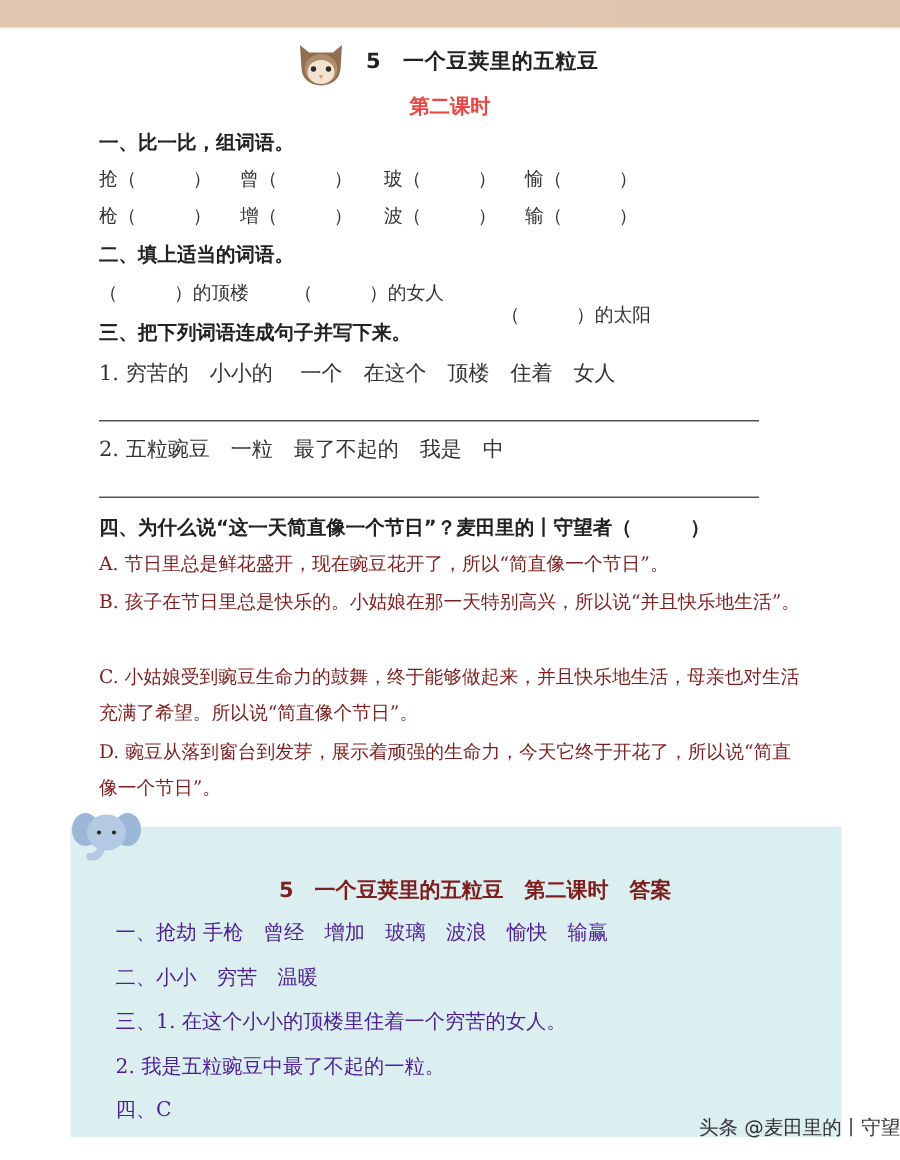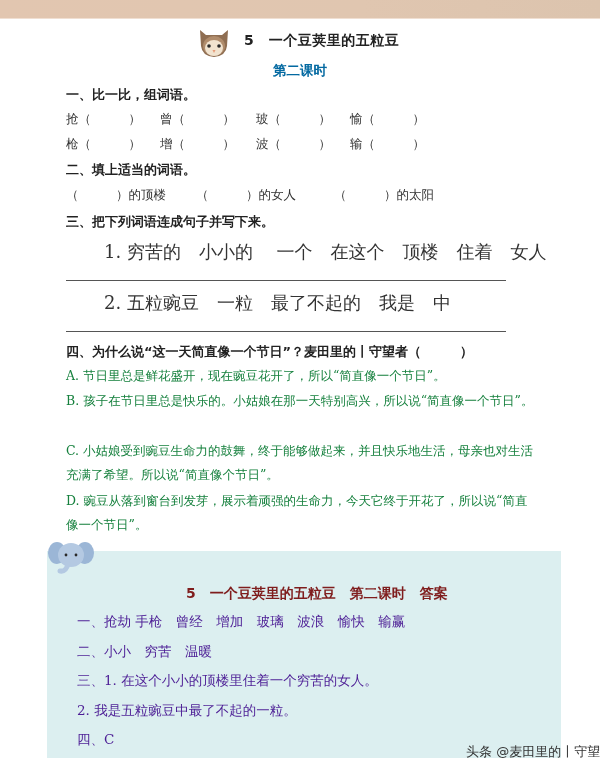--- a/index.html
+++ b/index.html
@@ -14,30 +14,30 @@
     border-bottom: 1px solid #f0dfd2;
   }
   .title-row { position: absolute; left: 0; top: 26px; width: 600px; height: 30px; }
   .owl { position: absolute; left: 196px; top: 0; width: 36px; height: 32px; }
   .title {
     position: absolute; left: 244px; top: 6px; font-size: 14px; font-weight: bold;
     font-family: "DejaVu Sans", sans-serif; letter-spacing: 0.5px; color: #222;
   }
   .subtitle {
     position: absolute; left: 0; width: 600px; top: 62px; text-align: center;
-    font-size: 13.5px; font-weight: bold; font-family: "DejaVu Sans", sans-serif; color: #0369a1;
+    font-size: 13.5px; font-weight: bold; font-family: "DejaVu Sans", sans-serif; color: #ef4444;
   }
   .sec-head {
     position: absolute; left: 66px; font-size: 13px; font-weight: bold;
     font-family: "DejaVu Sans", sans-serif; color: #222;
   }
-  .line { position: absolute; left: 66px; font-size: 18px; color: #333; white-space: nowrap; margin-left: 38px; }
+  .line { position: absolute; left: 66px; font-size: 14px; color: #333; white-space: nowrap; }
   .cell { position: absolute; font-size: 12.5px; color: #333; white-space: nowrap; }
   .underline { position: absolute; left: 66px; width: 440px; height: 0; border-top: 1px solid #555; }
-  .opt { position: absolute; left: 66px; font-size: 12.5px; color: #15803d; line-height: 24px; width: 470px; }
+  .opt { position: absolute; left: 66px; font-size: 12.5px; color: #7f1d1d; line-height: 24px; width: 470px; }
 
   .answer-panel {
     position: absolute; left: 47px; top: 551px; width: 514px; height: 207px;
     background: #dceff0;
   }
   .elephant { position: absolute; left: 48px; top: 540px; width: 46px; height: 34px; }
   .ans-title {
     position: absolute; left: 186px; top: 585px; font-size: 14px; font-weight: bold;
     font-family: "DejaVu Sans", sans-serif; color: #7f1d1d; white-space: nowrap; word-spacing: 2px;
   }
@@ -71,31 +71,31 @@
 <div class="cell" style="left:256px;top:111px">玻（　　　）</div>
 <div class="cell" style="left:350px;top:111px">愉（　　　）</div>
 <div class="cell" style="left:66px;top:136px">枪（　　　）</div>
 <div class="cell" style="left:160px;top:136px">增（　　　）</div>
 <div class="cell" style="left:256px;top:136px">波（　　　）</div>
 <div class="cell" style="left:350px;top:136px">输（　　　）</div>
 
 <div class="sec-head" style="top:161px">二、填上适当的词语。</div>
 <div class="cell" style="left:66px;top:187px">（　　　）的顶楼</div>
 <div class="cell" style="left:196px;top:187px">（　　　）的女人</div>
-<div class="cell" style="left:334px;top:187px">（　　　）的太阳</div>
+<div class="cell" style="left:334px;top:202px">（　　　）的太阳</div>
 
 <div class="sec-head" style="top:213px">三、把下列词语连成句子并写下来。</div>
 <div class="line" style="top:240px">1.  穷苦的　小小的　 一个　在这个　顶楼　住着　女人</div>
 <div class="underline" style="top:280px"></div>
 <div class="line" style="top:291px">2.  五粒豌豆　一粒　最了不起的　我是　中</div>
 <div class="underline" style="top:331px"></div>
 
 <div class="sec-head" style="top:343px">四、为什么说“这一天简直像一个节日”？麦田里的丨守望者（　　　）</div>
 <div class="opt" style="top:364px">A. 节日里总是鲜花盛开，现在豌豆花开了，所以“简直像一个节日”。</div>
-<div class="opt" style="top:389px">B. 孩子在节日里总是快乐的。小姑娘在那一天特别高兴，所以说“简直像一个节日”。</div>
+<div class="opt" style="top:389px">B. 孩子在节日里总是快乐的。小姑娘在那一天特别高兴，所以说“并且快乐地生活”。</div>
 <div class="opt" style="top:439px">C. 小姑娘受到豌豆生命力的鼓舞，终于能够做起来，并且快乐地生活，母亲也对生活充满了希望。所以说“简直像个节日”。</div>
 <div class="opt" style="top:489px">D. 豌豆从落到窗台到发芽，展示着顽强的生命力，今天它终于开花了，所以说“简直像一个节日”。</div>
 
 <div class="answer-panel"></div>
 <svg class="elephant" viewBox="0 0 46 34">
   <ellipse cx="9" cy="13" rx="9" ry="11" fill="#9bb6d6"></ellipse>
   <ellipse cx="37" cy="13" rx="9" ry="11" fill="#9bb6d6"></ellipse>
   <ellipse cx="23" cy="15" rx="13" ry="12" fill="#b4c9e2"></ellipse>
   <path d="M20 24 Q18 32 12 31" stroke="#b4c9e2" stroke-width="5" fill="none" stroke-linecap="round"></path>
   <circle cx="18" cy="15" r="1.4" fill="#2a2a2a"></circle>

